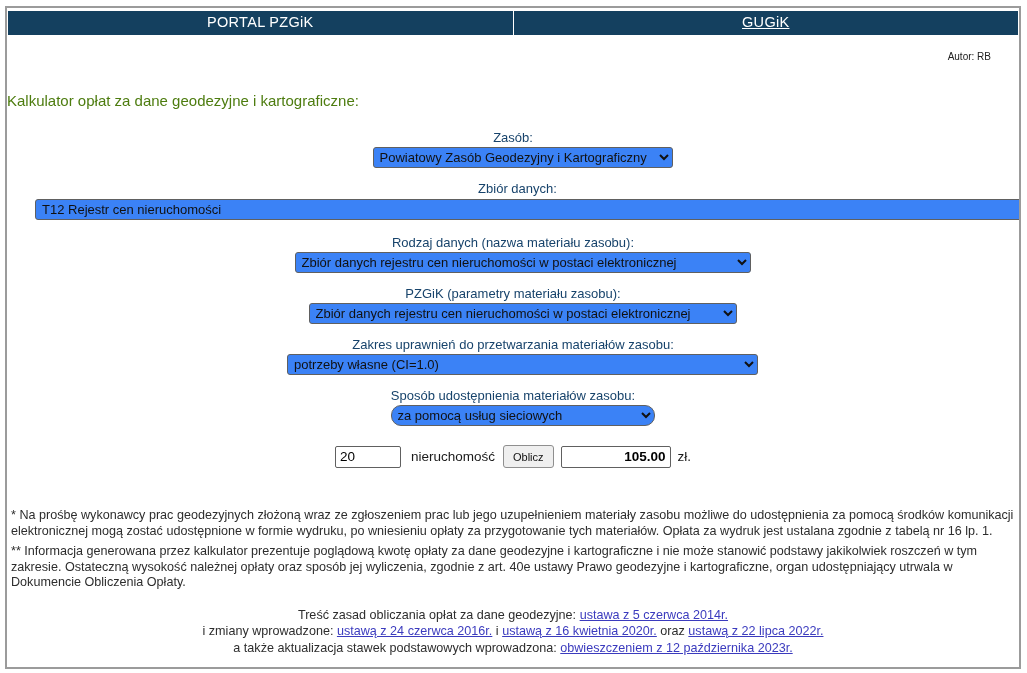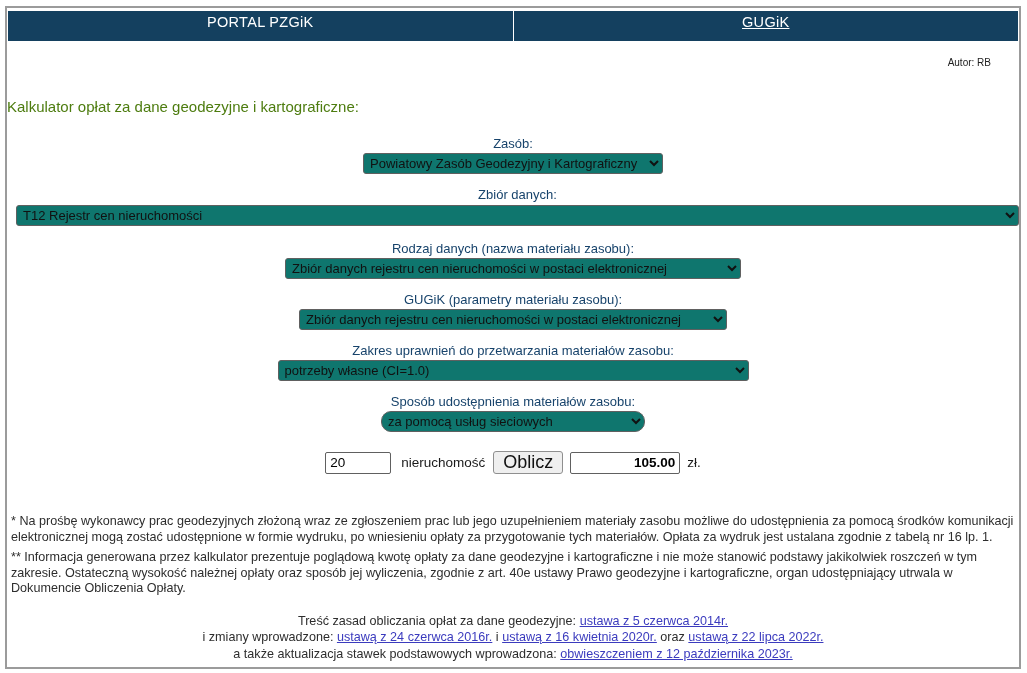--- a/index.html
+++ b/index.html
@@ -8,21 +8,21 @@
     width:1027px; height:673px; position:relative;
     font-family:"Liberation Sans", sans-serif;
     color:#2e2e2e;
   }
   .frame {
     position:absolute; left:5px; top:6px; width:1016px; height:663px;
     border:2px solid #9b9b9b; background:#fff; overflow:hidden;
   }
   
   .header-nav {
-    display:flex; gap:1px; margin:3px 1px 0 1px; height:30px; background:#fff;
+    display:flex; gap:1px; margin:3px 1px 0 1px; height:24px; background:#fff;
   }
   .header-cell {
     flex:1; background:#14405f; color:#fff; text-align:center;
     font-size:14.5px; line-height:22px; letter-spacing:0.3px;
     cursor:pointer; text-decoration:none; display:block;
   }
   .header-cell.underlined { text-decoration:underline; }
   .author {
     text-align:right; font-size:10px; color:#222;
     margin:16px 28px 0 0;
@@ -31,21 +31,21 @@
     text-align:left; font-size:15px; color:#4d7c0f; margin-top:30px;
   }
   .fgroup { text-align:center; margin-top:0; margin-bottom:13px; }
   .fgroup .flabel {
     display:block; color:#17436b; font-size:13px; line-height:16px;
     margin-bottom:1px;
   }
   select {
     font-family:"Liberation Sans", sans-serif;
     font-size:13px; height:21px; border:1px solid #606060; border-radius:3px;
-    background:#0f766e; color:#111; padding:0 2px;
+    background:#3b82f6; color:#111; padding:0 2px;margin-left:19px;
   }
   .sel-zasob  { width:300px; }
   .sel-zbior  { width:100%; display:block; }
   .sel-rodzaj { width:456px; }
   .sel-dane   { width:428px; }
   .sel-zakres { width:471px; }
   .sel-sposob { width:264px;border-radius:10px; }
   .first-group { margin-top:21px; }
   .zbior-group { margin-bottom:15px;padding-left:9px; }
   .zbior-group .flabel { margin-bottom:2px; }
@@ -56,21 +56,21 @@
   }
   .calc-row input {
     font-family:"Liberation Sans", sans-serif;
     font-size:13.5px; height:22px; border:1px solid #606060; border-radius:2px;
     padding:1px 4px; color:#000000;
   }
   .qty-input { width:66px; }
   .unit-label { margin:0 8px 0 10px; }
   .oblicz-btn {
     font-family:"Liberation Sans", sans-serif;
-    font-size:18px; height:23px; padding:0 9px; margin-right:7px;
+    font-size:11px; height:23px; padding:0 9px; margin-right:7px;
     background:#efefef; border:1px solid #8f8f8f; border-radius:3px;
     color:#111; cursor:pointer;
   }
   .result-input { width:110px; font-weight:bold; margin-right:7px;text-align:right; }
   
   .notes { margin:40px auto 16px auto; width:1004px; text-align:left;
     font-size:12.6px; line-height:15.5px; color:#2d2d2d; }
   .note + .note { margin-top:5px; }
   
   .legal { margin-top:12px; text-align:center; font-size:12.6px;
@@ -107,21 +107,21 @@
   </div>
 
   <div class="fgroup">
     <span class="flabel">Rodzaj danych (nazwa materiału zasobu):</span>
     <select class="sel-rodzaj">
       <option selected="">Zbiór danych rejestru cen nieruchomości w postaci elektronicznej</option>
     </select>
   </div>
 
   <div class="fgroup">
-    <span class="flabel">GUGiK (parametry materiału zasobu):</span>
+    <span class="flabel">PZGiK (parametry materiału zasobu):</span>
     <select class="sel-dane">
       <option selected="">Zbiór danych rejestru cen nieruchomości w postaci elektronicznej</option>
     </select>
   </div>
 
   <div class="fgroup">
     <span class="flabel">Zakres uprawnień do przetwarzania materiałów zasobu:</span>
     <select class="sel-zakres">
       <option selected="">potrzeby własne (CI=1.0)</option>
     </select>

